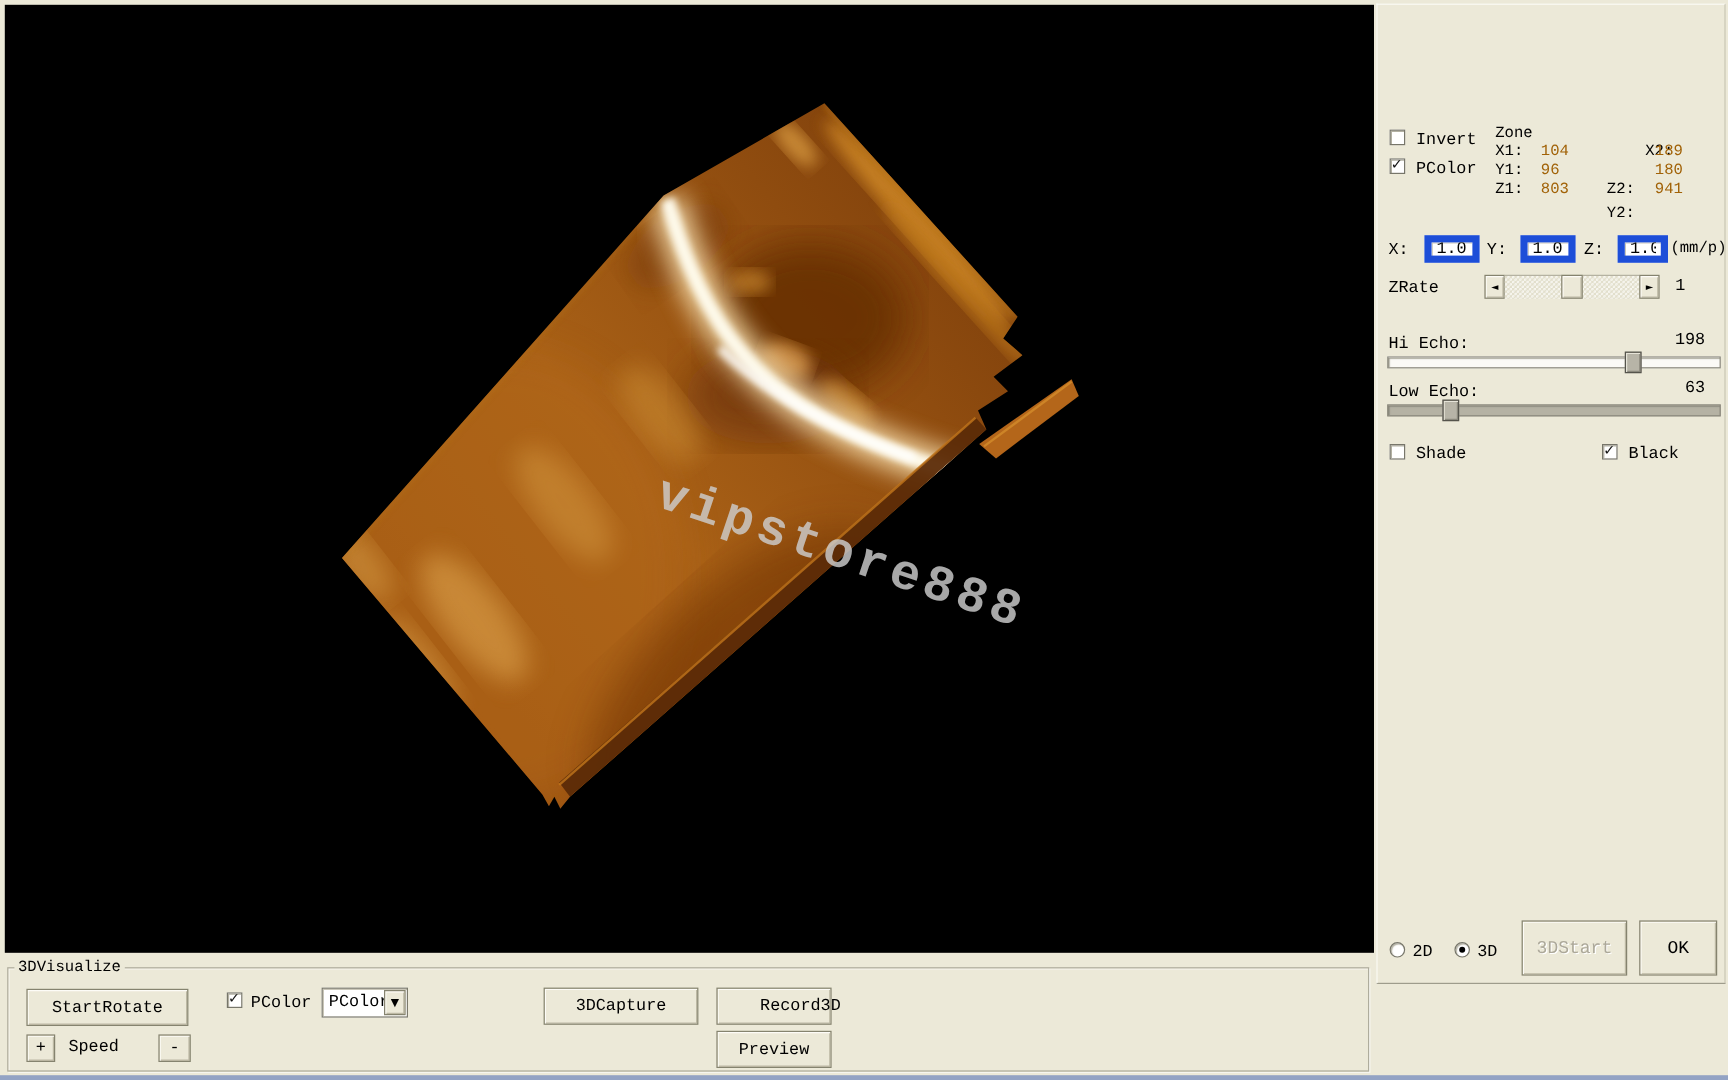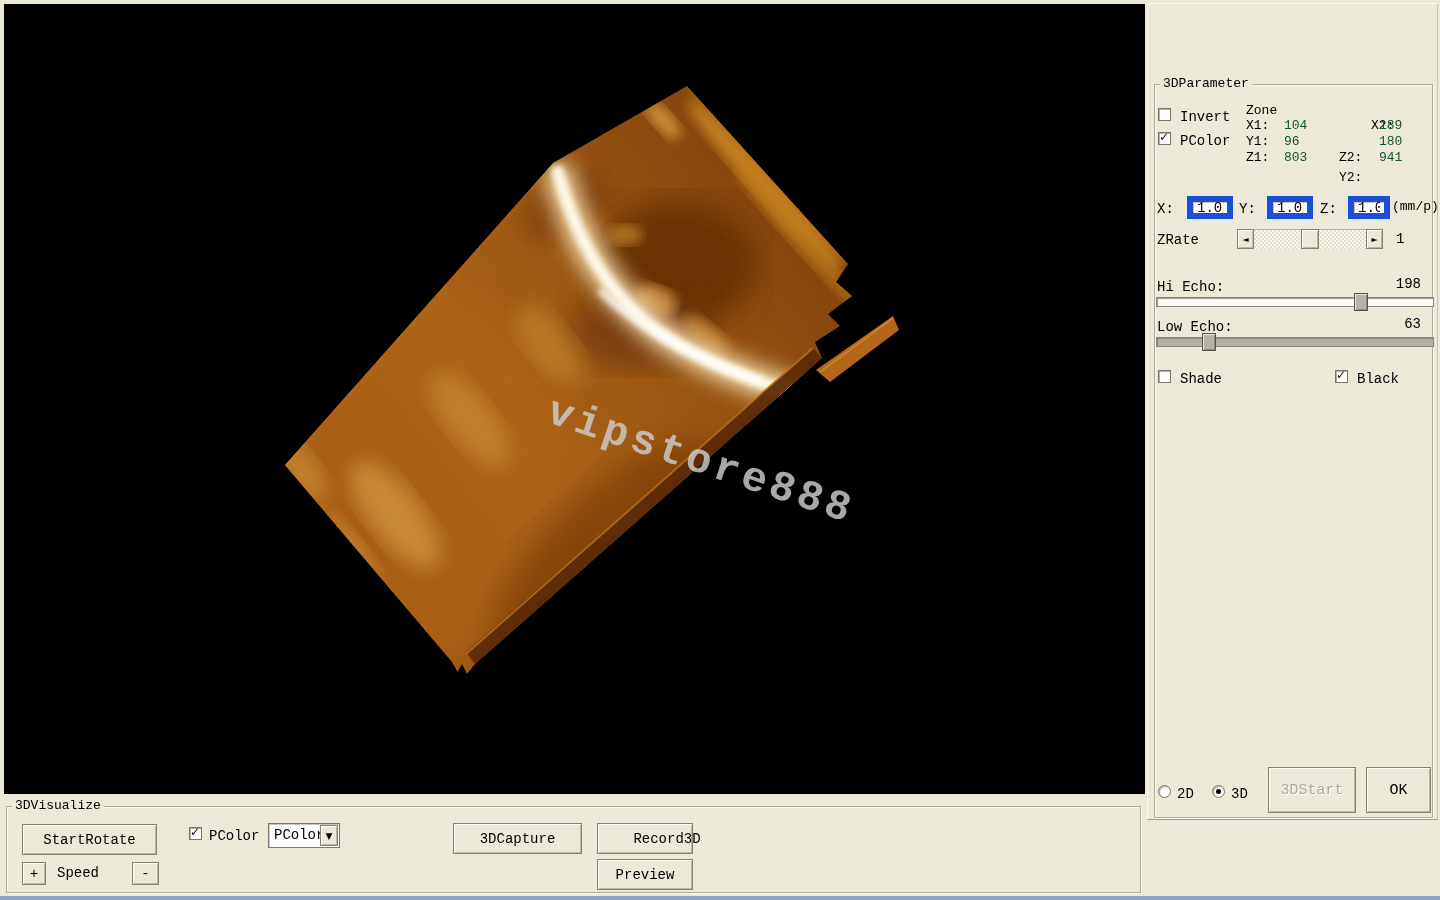--- a/index.html
+++ b/index.html
@@ -38,21 +38,21 @@
   }
   .gb-title {
     position:absolute; top:-9px; left:5px; background:#ece9d8;
     padding:0 3px; font-size:13px; line-height:15px; white-space:nowrap;
   }
   #gb-param { left:6px; top:80px; width:279px; height:734px; }
   #gb-visual { left:6px; top:806px; width:1135px; height:87px; }
 
   .lbl { position:absolute; font-size:14px; line-height:16px; white-space:nowrap; }
   .lbl13 { position:absolute; font-size:13px; line-height:16px; white-space:nowrap; }
-  .blue { color:#14532d; }
+  .blue { color:#a16207; }
 
   .cb {
     position:absolute; width:13px; height:13px; background:#fff;
     border:1px solid #77766a; box-shadow:inset 1px 1px 0 #b3b1a2;
   }
   .cb .mark {
     position:absolute; left:0px; top:-3px; font-size:12px; font-weight:bold; color:#111;
     font-family:"DejaVu Sans",sans-serif;
   }
   .radio {
@@ -191,23 +191,20 @@
     <polygon points="893,316 899,330 830,382 816,370" fill="#b4661a"></polygon>
     <path d="M 893,318 L 820,372" stroke="#d28a2a" stroke-width="2" opacity="0.85"></path>
 
     <polygon points="462,664 474,688 455,676" fill="#000"></polygon>
   </svg>
 
   <div id="watermark">vipstore888</div>
 </div>
 
 <div id="right-panel">
-  <div class="gb" id="gb-param">
-    <span class="gb-title">3DParameter</span>
-  </div>
 
   <span class="cb" style="left:10px;top:104px;"></span>
   <span class="lbl" style="left:32px;top:105px;">Invert</span>
   <span class="cb" style="left:10px;top:128px;">
       <span class="mark">✓</span>
     </span>
   <span class="lbl" style="left:32px;top:129px;">PColor</span>
 
   <span class="lbl13" style="left:98px;top:99px;">Zone</span>
   <span class="lbl13" style="left:98px;top:114px;">X1:</span>

